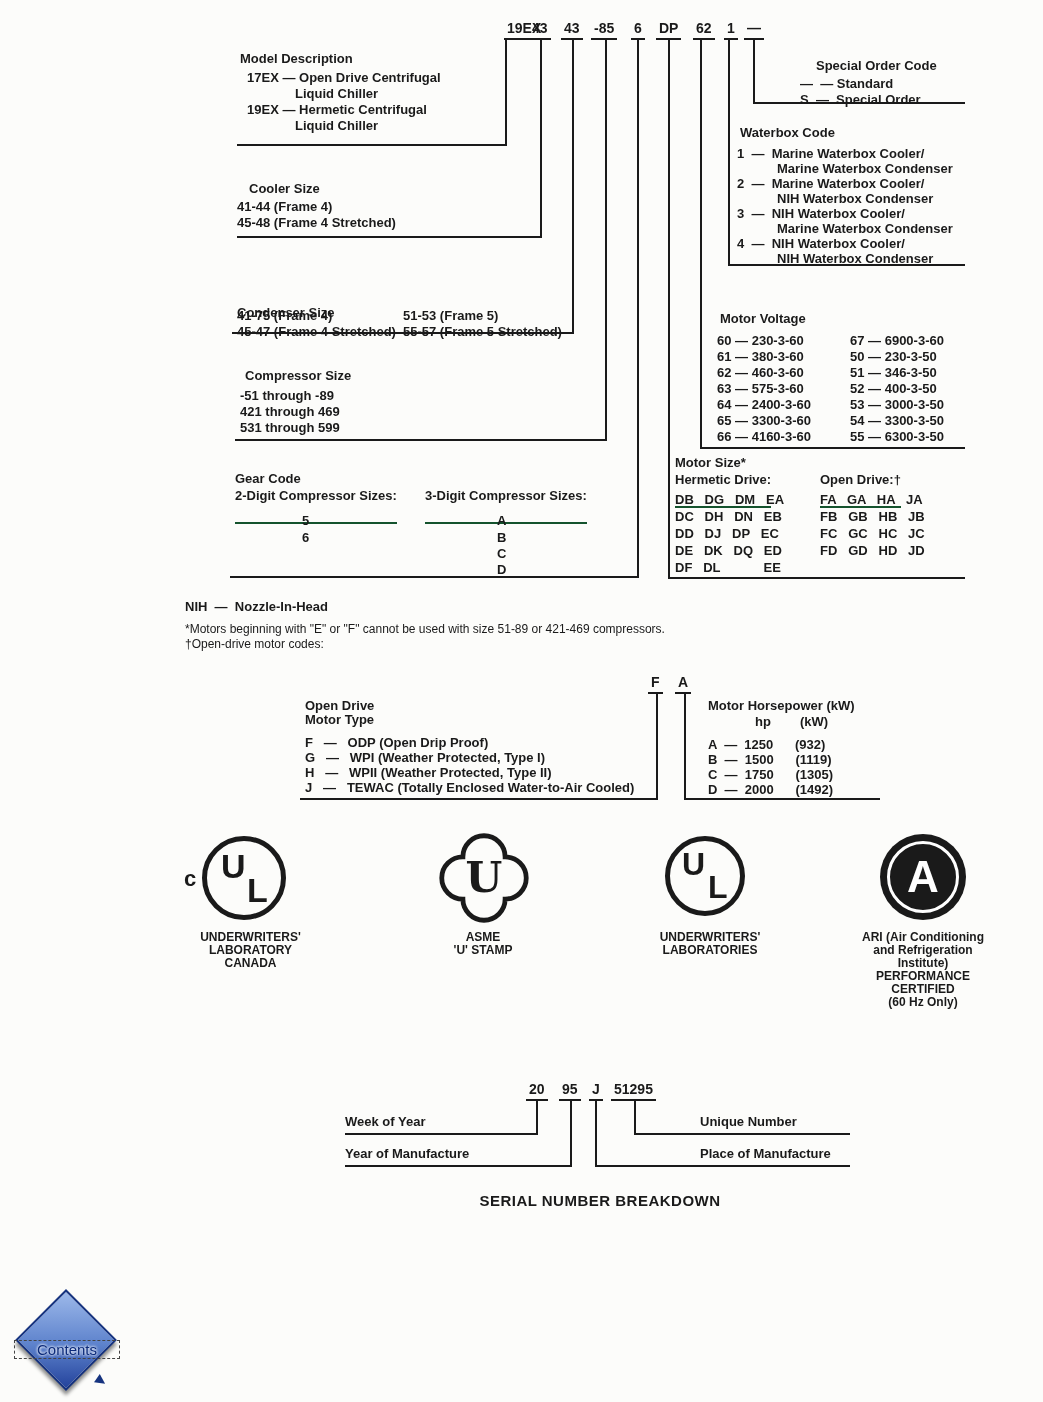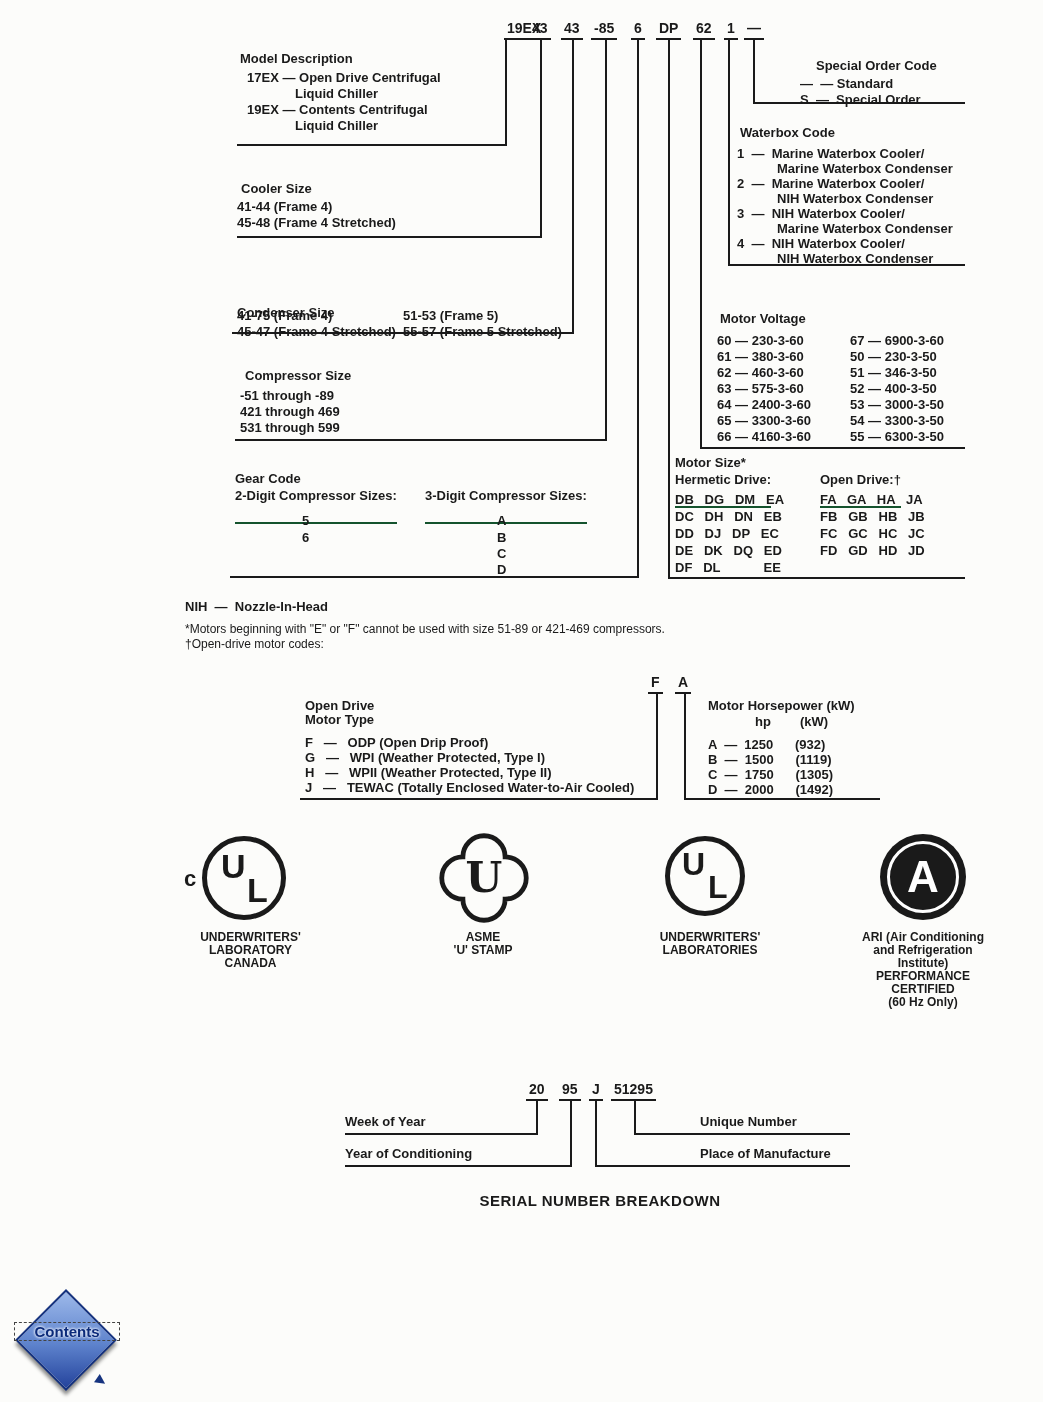--- a/index.html
+++ b/index.html
@@ -13,21 +13,21 @@
   .vl { position:absolute; width:2px; background:#1a1a1a; }
   .cap { position:absolute; font-weight:bold; font-size:15px; letter-spacing:.5px; text-align:center; color:#1a1a1a; }
   .lbl { position:absolute; font-weight:bold; font-size:12px; text-align:center; color:#1a1a1a; white-space:pre; line-height:1.1; }
   .circle { position:absolute; border:5px solid #1a1a1a; border-radius:50%; }
   .circle span { position:absolute; font-weight:bold; color:#1a1a1a; }
   .ari { position:absolute; background:#1a1a1a; border-radius:50%; }
   .ari .ring { position:absolute; inset:7px; border:3px solid #fff; border-radius:50%; }
   .ari .a { position:absolute; left:0; top:0; width:100%; height:100%; display:flex; align-items:center; justify-content:center; font-weight:bold; font-size:44px; color:#fff; }
   .contents { position:absolute; left:8px; top:1294px; width:120px; height:106px; cursor:pointer; }
   .contents .diamond { position:absolute; left:22px; top:10px; width:72px; height:72px; transform:rotate(45deg); background:linear-gradient(135deg,#9db9ea 0%,#5d82cc 55%,#24439c 100%); border:2px solid #16337f; box-shadow:3px 3px 4px rgba(0,0,0,.45); }
-  .contents .lab { position:absolute; left:6px; top:28px; width:106px; text-align:center; font-weight:bold; font-size:15px; color:#0b2a7a; text-shadow:0 0 3px #fff, 0 0 3px #fff; border:1px dashed #444; }
+  .contents .lab { position:absolute; left:6px; top:46px; width:106px; text-align:center; font-weight:normal; font-size:15px; color:#0b2a7a; text-shadow:0 0 3px #fff, 0 0 3px #fff; border:1px dashed #444; }
   .contents .ptr { position:absolute; left:88px; top:82px; width:0; height:0; border-left:10px solid #16337f; border-top:5px solid transparent; border-bottom:5px solid transparent; transform:rotate(35deg); }
 </style>
 </head>
 <body>
 
 <div class="page">
 
   <span class="t seg" style="left:504px;top:20px">19EX</span>
   <span class="t seg" style="left:529px;top:20px">43</span>
   <span class="t seg" style="left:561px;top:20px">43</span>
@@ -54,24 +54,24 @@
   <div class="hl" style="left:235px;top:439px;width:372px"></div>
   <div class="hl" style="left:230px;top:576px;width:409px"></div>
   <div class="hl" style="left:753px;top:102px;width:212px"></div>
   <div class="hl" style="left:728px;top:264px;width:237px"></div>
   <div class="hl" style="left:700px;top:447px;width:265px"></div>
   <div class="hl" style="left:668px;top:577px;width:297px"></div>
 
   <div class="t" style="left:240px;top:52px">Model Description</div>
   <div class="t" style="left:247px;top:71px">17EX — Open Drive Centrifugal</div>
   <div class="t" style="left:295px;top:87px">Liquid Chiller</div>
-  <div class="t" style="left:247px;top:103px">19EX — Contents Centrifugal</div>
+  <div class="t" style="left:247px;top:103px">19EX — Hermetic Centrifugal</div>
   <div class="t" style="left:295px;top:119px">Liquid Chiller</div>
 
-  <div class="t" style="left:241px;top:182px">Cooler Size</div>
+  <div class="t" style="left:249px;top:182px">Cooler Size</div>
   <div class="t" style="left:237px;top:200px">41-44 (Frame 4)</div>
   <div class="t" style="left:237px;top:216px">45-48 (Frame 4 Stretched)</div>
 
   <div class="t" style="left:237px;top:306px">Condenser Size</div>
   <div class="t" style="left:237px;top:309px">41-75 (Frame 4)</div>
   <div class="t" style="left:403px;top:309px">51-53 (Frame 5)</div>
   <div class="t" style="left:237px;top:325px">45-47 (Frame 4 Stretched)</div>
   <div class="t" style="left:403px;top:325px">55-57 (Frame 5 Stretched)</div>
 
   <div class="t" style="left:245px;top:369px">Compressor Size</div>
@@ -203,21 +203,21 @@
   <div class="vl" style="left:570px;top:1101px;height:66px"></div>
   <div class="vl" style="left:595px;top:1101px;height:66px"></div>
   <div class="vl" style="left:634px;top:1101px;height:34px"></div>
 
   <div class="hl" style="left:345px;top:1133px;width:191px"></div>
   <div class="hl" style="left:345px;top:1165px;width:225px"></div>
   <div class="hl" style="left:634px;top:1133px;width:216px"></div>
   <div class="hl" style="left:595px;top:1165px;width:255px"></div>
 
   <div class="t" style="left:345px;top:1115px">Week of Year</div>
-  <div class="t" style="left:345px;top:1147px">Year of Conditioning</div>
+  <div class="t" style="left:345px;top:1147px">Year of Manufacture</div>
   <div class="t" style="left:700px;top:1115px">Unique Number</div>
   <div class="t" style="left:700px;top:1147px">Place of Manufacture</div>
 
   <div class="contents">
     <div class="diamond"></div>
     <div class="lab">Contents</div>
     <div class="ptr"></div>
   </div>
 
 </div>

